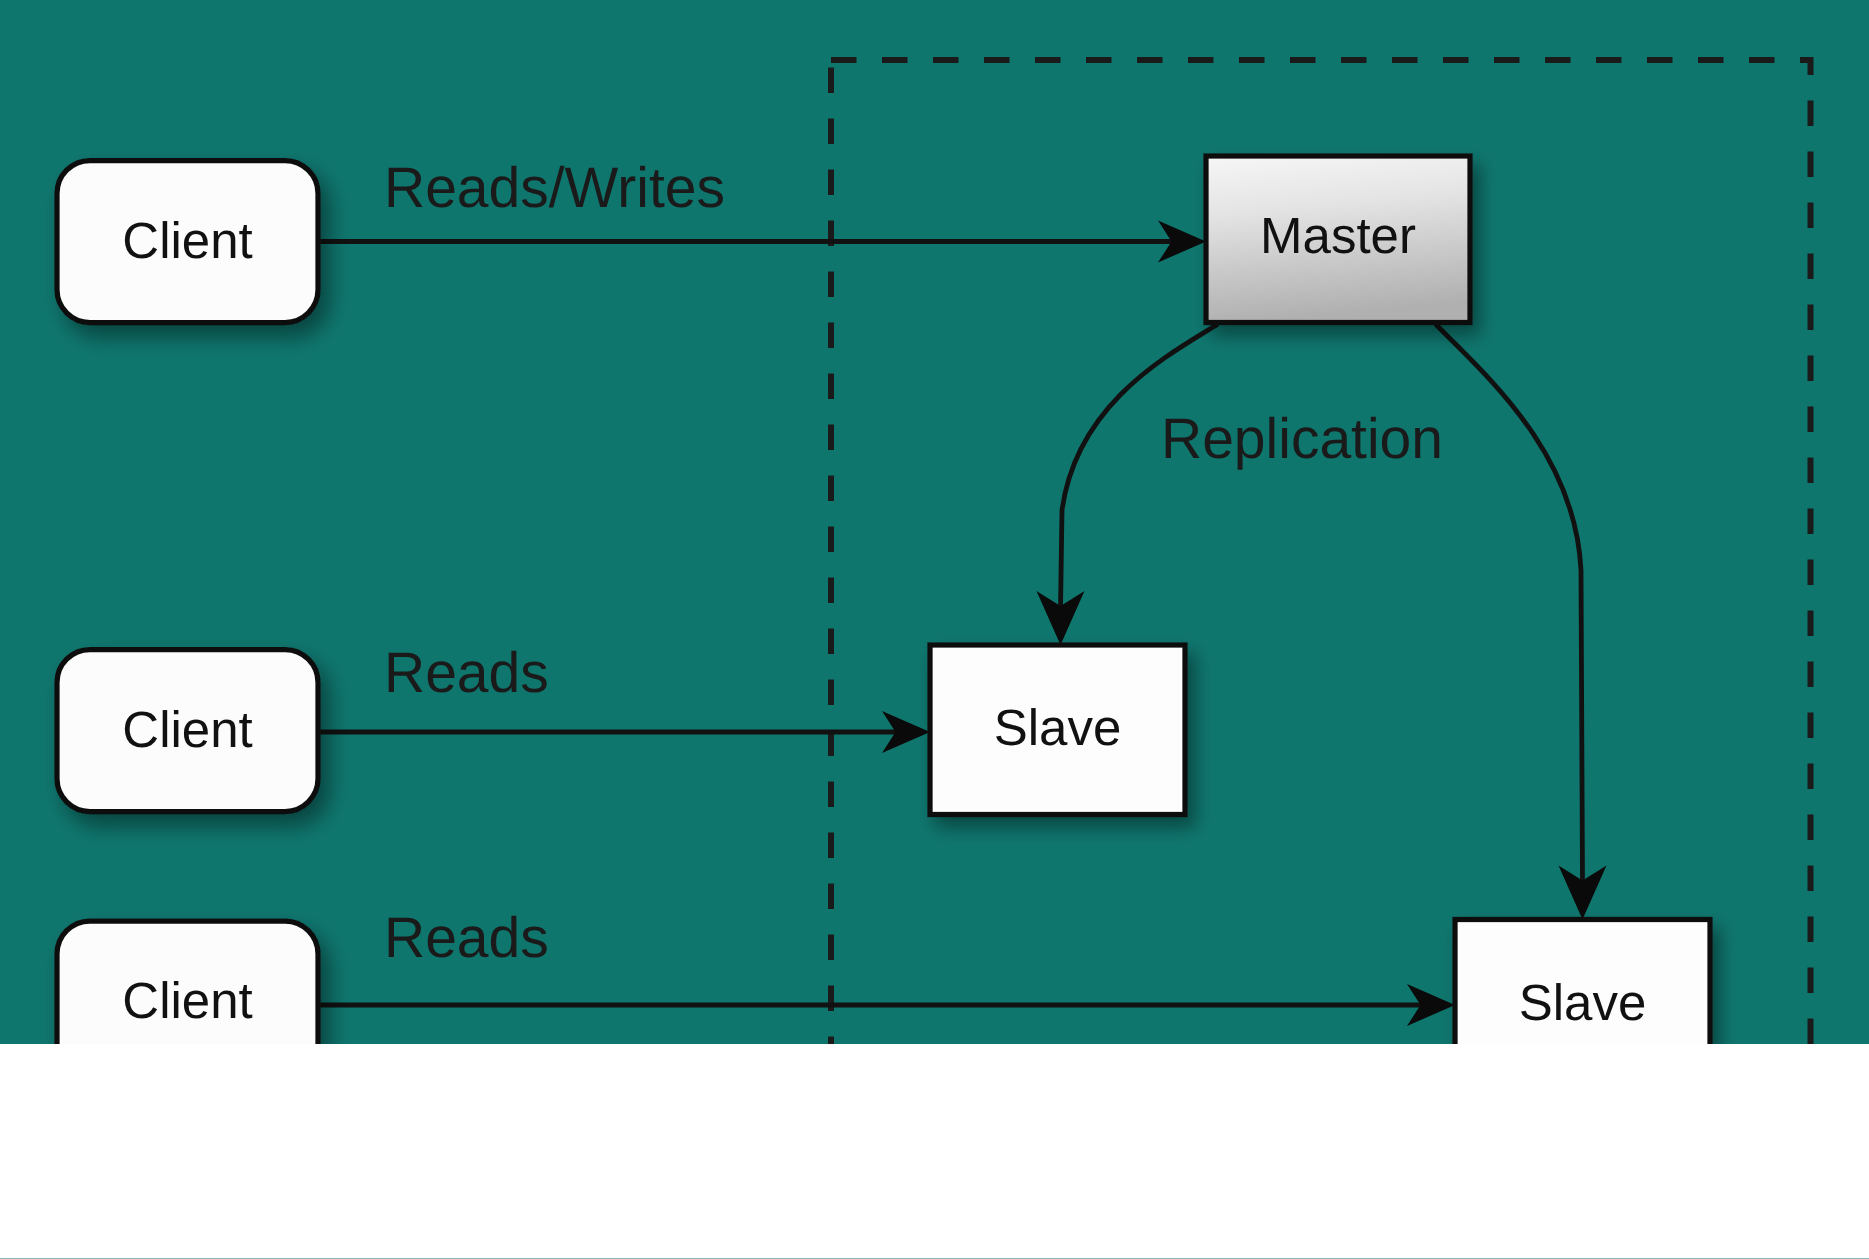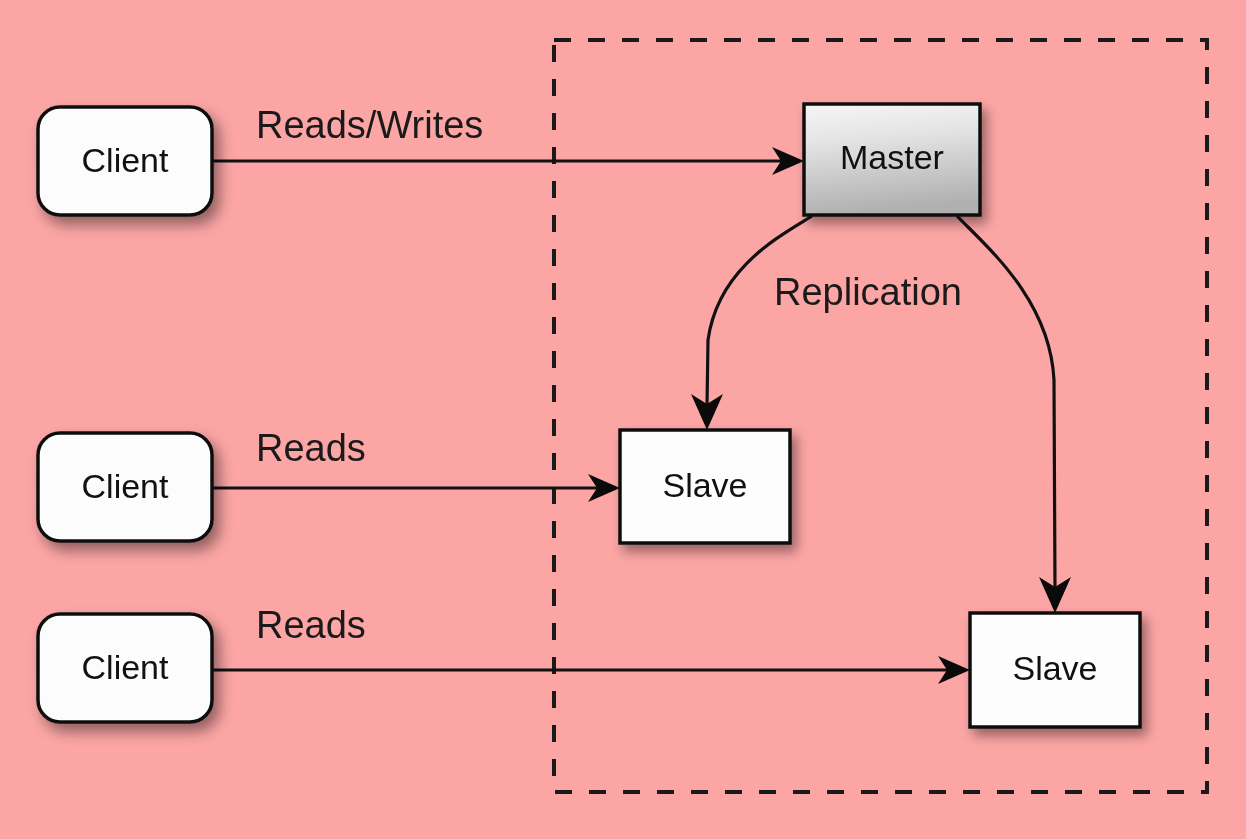--- a/index.html
+++ b/index.html
@@ -6,22 +6,22 @@
     margin: 0;
     padding: 0;
     background: #ffffff;
   }
   body {
     font-family: "Liberation Sans", sans-serif;
   }
   #canvas {
     position: relative;
     width: 1246px;
-    height: 839px;
-    background: #fca5a5;
+    height: 696px;
+    background: #0f766e;
     overflow: hidden;
   }
   #diagram-svg {
     position: absolute;
     left: 0;
     top: 0;
     width: 1246px;
     height: 839px;
   }
   .node-label {

